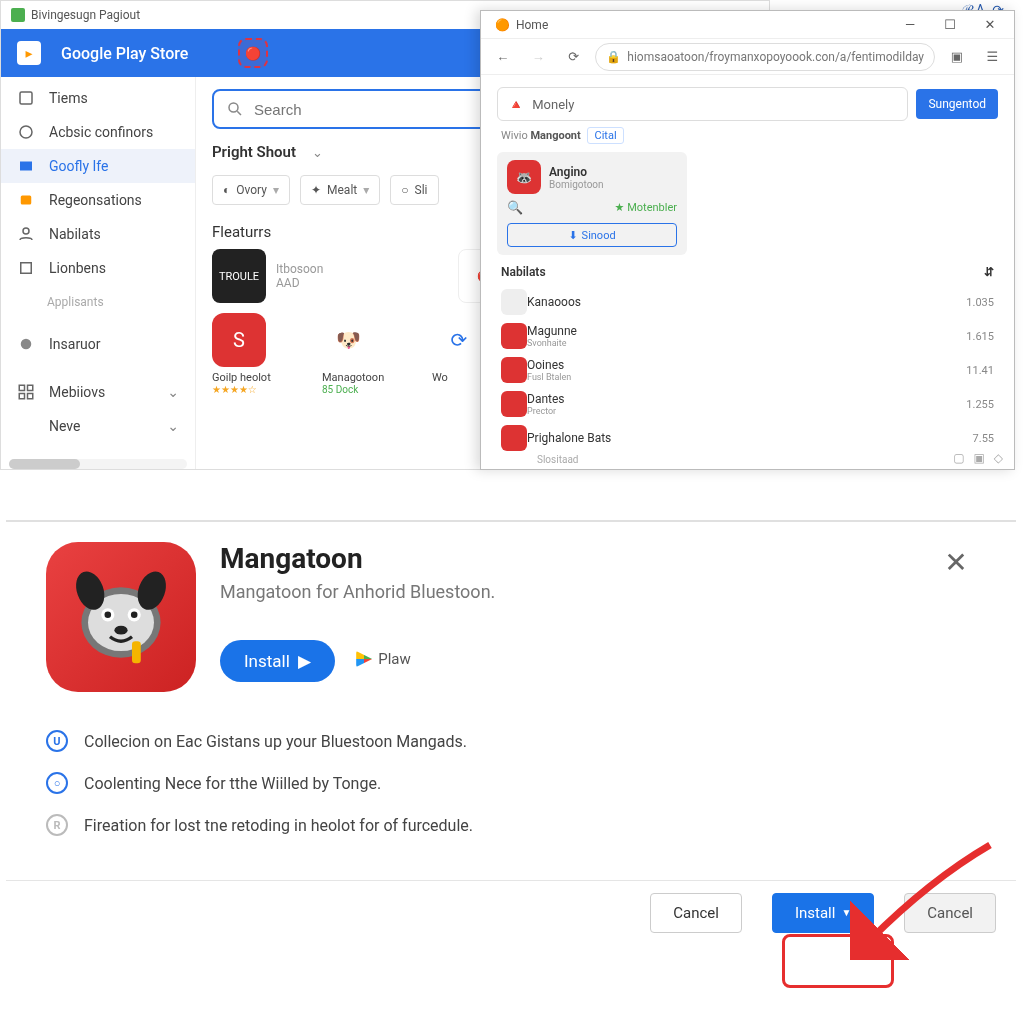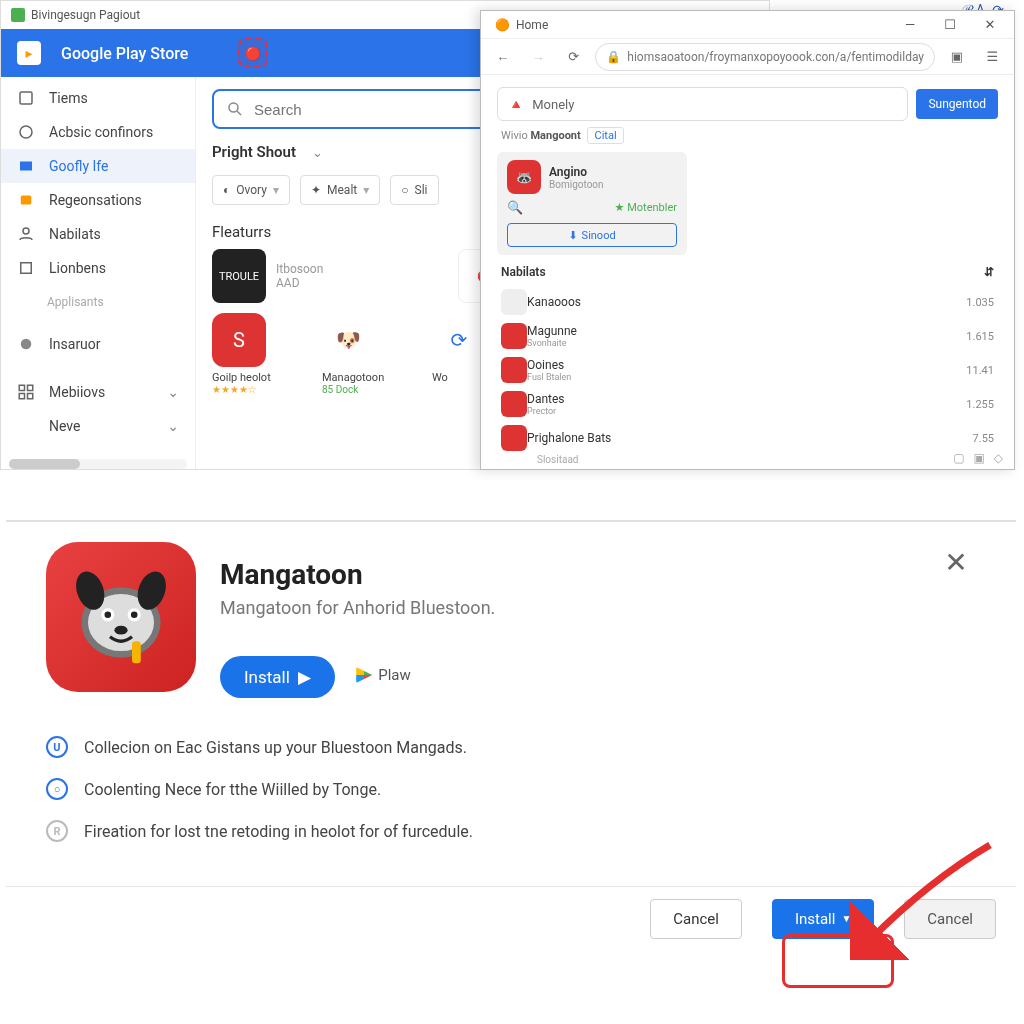--- a/index.html
+++ b/index.html
@@ -79,21 +79,21 @@
 .br-row .rn { font-size:12px; color:#333; }
 .br-row .rs { font-size:9px; color:#999; }
 .br-row .rv { margin-left:auto; font-size:11px; color:#888; }
 .br-status { position:absolute; bottom:4px; left:24px; font-size:10px; color:#aaa;margin-left:32px; }
 .br-status-r { position:absolute; bottom:4px; right:8px; font-size:12px; color:#aaa; letter-spacing:3px; }
 
 
 .dialog { position:absolute; top:520px; left:6px; right:8px; background:#fff; border-top: 2px solid #e0e0e0; padding: 20px 40px 0; }
 .dlg-header { display:flex; gap:24px; position:relative; }
 .dlg-icon { width:150px; height:150px; border-radius:32px; background:linear-gradient(135deg,#e94141,#c22); display:flex; align-items:center; justify-content:center; flex-shrink:0; }
-.dlg-title { font-size:28px; font-weight:700; color:#222; margin-top:16px; }
+.dlg-title { font-size:28px; font-weight:700; color:#222; margin-top:0; }
 .dlg-sub { font-size:18px; color:#777; margin-top:6px; }
 .dlg-close { position:absolute; top:0; right:0; font-size:28px; color:#666; cursor:pointer; width:40px; height:40px; display:flex; align-items:center; justify-content:center; }
 .dlg-install { margin-top:38px; height:42px; background:#1a73e8; color:#fff; border-radius:22px; padding:0 24px; display:inline-flex; align-items:center; gap:8px; font-size:17px; cursor:pointer; }
 .dlg-play { display:inline-flex; align-items:center; gap:6px; color:#555; font-size:15px; margin-left:18px; }
 .dlg-play .pl { display:inline-block; width:16px; height:16px; background: conic-gradient(#4caf50 0 90deg, #f44336 90deg 180deg, #2196f3 180deg 270deg, #ffc107 270deg 360deg); border-radius:2px; clip-path: polygon(0 0, 100% 50%, 0 100%); }
 .dlg-feats { margin-top:28px; }
 .dlg-feat { display:flex; align-items:center; gap:16px; padding:10px 0; font-size:16px; color:#444; }
 .dlg-feat .fi { width:22px; height:22px; border-radius:50%; border:2px solid #2a73e8; display:flex; align-items:center; justify-content:center; font-size:11px; color:#2a73e8; font-weight:700; }
 .dlg-feat .fi.grey { border-color:#bbb; color:#bbb; }
 .dlg-footer { position:absolute; left:0; right:0; bottom:-98px; height:64px; border-top:1px solid #e5e5e5; display:flex; align-items:center; justify-content:flex-end; gap:30px; padding:0 20px; background:#fff; }

